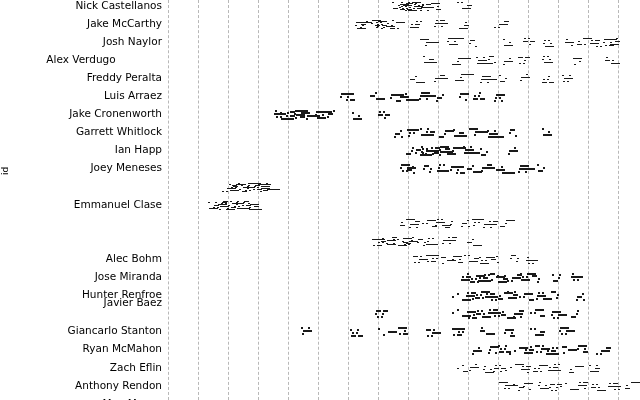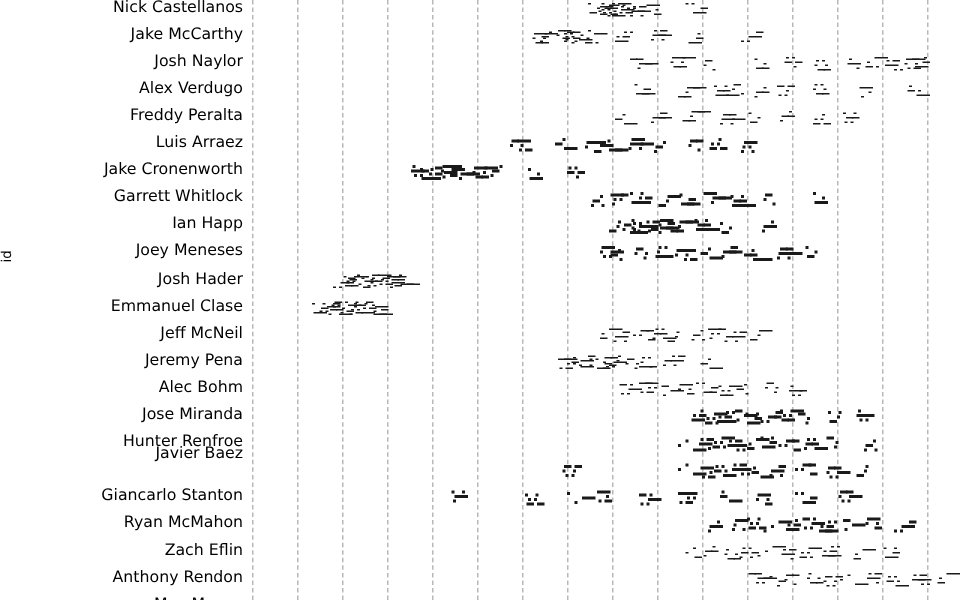--- a/index.html
+++ b/index.html
@@ -82,31 +82,28 @@
 <body>
 
 <div id="chart-root">
 
   <div class="axis-label-y">id</div>
 
   <div class="tick-labels">
       <div class="tick-label" style="top: -0.5px;">Nick Castellanos</div>
       <div class="tick-label" style="top: 17.6px;">Jake McCarthy</div>
       <div class="tick-label" style="top: 35.7px;">Josh Naylor</div>
-      <div class="tick-label" style="top: 53.8px;">Alex Verdugo</div>
+      <div class="tick-label" style="top: 53.8px; text-align: center;">Alex Verdugo</div>
       <div class="tick-label" style="top: 71.9px;">Freddy Peralta</div>
       <div class="tick-label" style="top: 90px;">Luis Arraez</div>
       <div class="tick-label" style="top: 126.2px;">Garrett Whitlock</div>
       <div class="tick-label" style="top: 108.1px;">Jake Cronenworth</div>
       <div class="tick-label" style="top: 144.3px;">Ian Happ</div>
       <div class="tick-label" style="top: 162.4px;">Joey Meneses</div>
-      <div class="tick-label" style="top: 180.5px;">Josh Hader</div>
       <div class="tick-label" style="top: 198.6px;">Emmanuel Clase</div>
-      <div class="tick-label" style="top: 216.7px;">Jeff McNeil</div>
-      <div class="tick-label" style="top: 234.8px;">Jeremy Pena</div>
       <div class="tick-label" style="top: 252.9px;">Alec Bohm</div>
       <div class="tick-label" style="top: 271px;">Jose Miranda</div>
       <div class="tick-label" style="top: 289.1px;">Hunter Renfroe</div>
       <div class="tick-label" style="top: 297px;">Javier Baez</div>
       <div class="tick-label" style="top: 325.3px;">Giancarlo Stanton</div>
       <div class="tick-label" style="top: 343.4px;">Ryan McMahon</div>
       <div class="tick-label" style="top: 361.5px;">Zach Eflin</div>
       <div class="tick-label" style="top: 379.6px;">Anthony Rendon</div>
       <div class="tick-label" style="top: 397.7px;">Max Muncy</div>
     </div>

